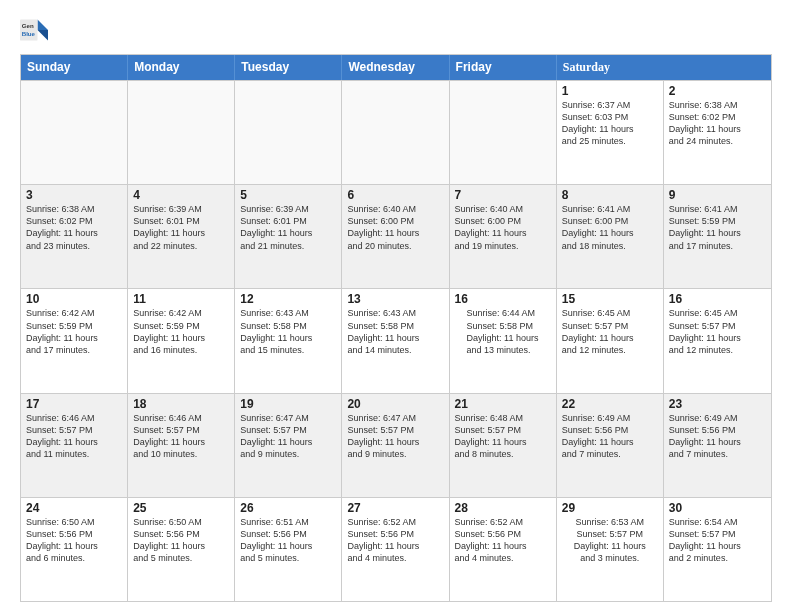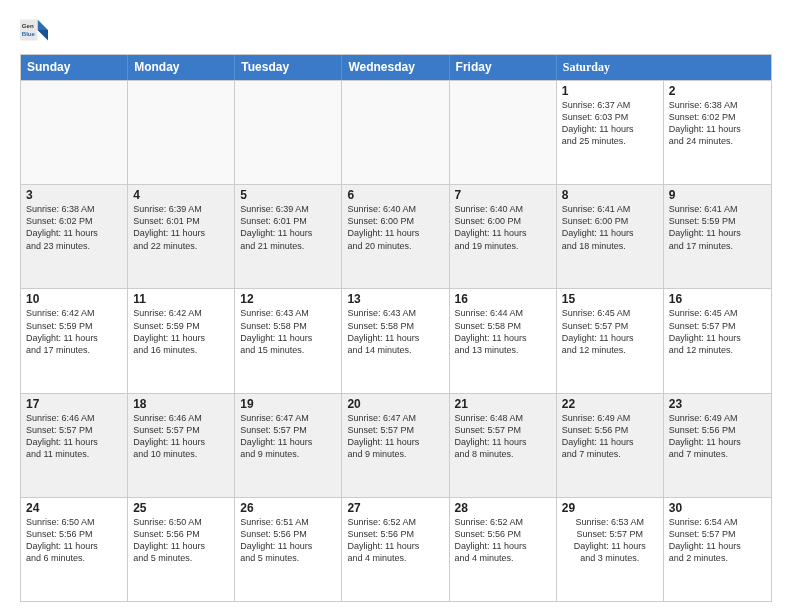--- a/index.html
+++ b/index.html
@@ -239,21 +239,21 @@
           </div>
           <div class="cal-cell">
             <span class="day-num">13</span>
             <div class="cell-text" style="white-space: pre-line;">Sunrise: 6:43 AM
 Sunset: 5:58 PM
 Daylight: 11 hours
 and 14 minutes.</div>
           </div>
           <div class="cal-cell">
             <span class="day-num">16</span>
-            <div class="cell-text" style="white-space: pre-line;">Sunrise: 6:44 AM
+            <div class="cell-text" style="white-space: pre-line; margin-left: 12px;">Sunrise: 6:44 AM
 Sunset: 5:58 PM
 Daylight: 11 hours
 and 13 minutes.</div>
           </div>
           <div class="cal-cell">
             <span class="day-num">15</span>
             <div class="cell-text" style="white-space: pre-line;">Sunrise: 6:45 AM
 Sunset: 5:57 PM
 Daylight: 11 hours
 and 12 minutes.</div>

